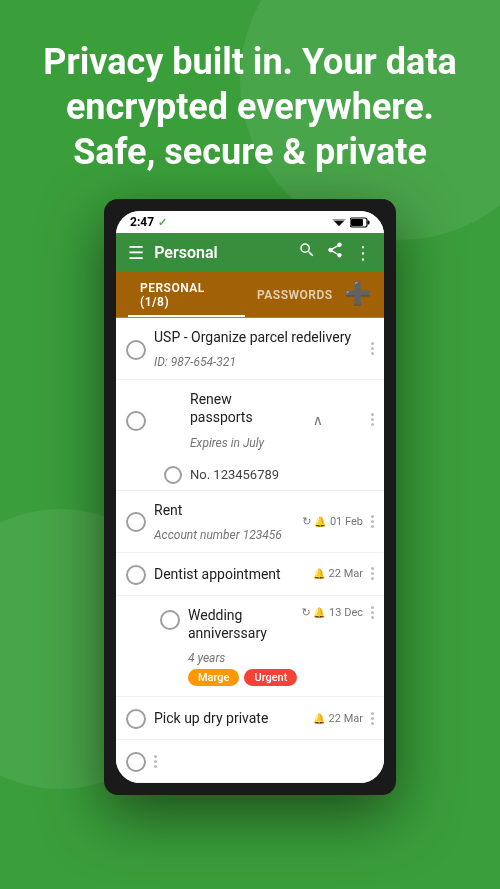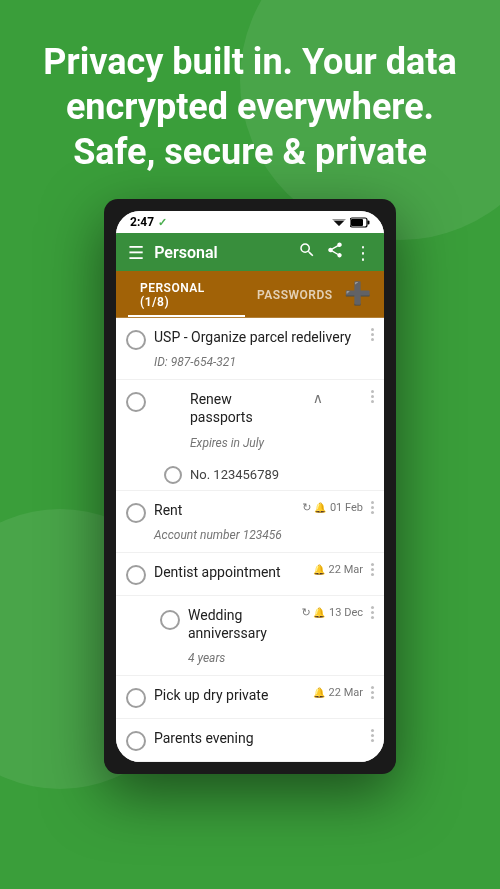--- a/index.html
+++ b/index.html
@@ -145,21 +145,21 @@
     }
 
     
     .list {
       background: white;
       overflow: hidden;
     }
 
     .list-item {
       display: flex;
-      align-items: flex-start;
+      align-items: center;
       padding: 10px 10px 10px 10px;
       border-bottom: 1px solid #f0f0f0;
       gap: 8px;
       position: relative;
     }
     .list-item-checkbox {
       width: 20px;
       height: 20px;
       border: 2px solid #9e9e9e;
       border-radius: 50%;
@@ -385,20 +385,24 @@
               <span></span>
               <span></span>
             </div>
         </div>
 
         <div class="list-item" style="align-items:flex-start;padding-left:44px;">
           <div class="list-item-checkbox" style="margin-top:4px;"></div>
           <div class="list-item-content">
             <div class="list-item-title">Wedding anniverssary</div>
             <div class="list-item-sub">4 years</div>
+            <div class="tags">
+              <span class="tag tag-merge">Marge</span>
+              <span class="tag tag-urgent">Urgent</span>
+            </div>
           </div>
           <div class="list-item-right">
             <div class="list-item-date">
               <span style="color:#757575;">↻</span>
               <span style="font-size:10px;">🔔</span>
               <span>13 Dec</span>
             </div>
           </div>
           <div class="icon-dots">
               <span></span>
@@ -420,23 +424,20 @@
           </div>
           <div class="icon-dots">
               <span></span>
               <span></span>
               <span></span>
             </div>
         </div>
 
         <div class="list-item">
           <div class="list-item-checkbox"></div>
-          <div class="list-item-content">
-            <div class="list-item-title">Parents evening</div>
-          </div>
           <div class="icon-dots">
               <span></span>
               <span></span>
               <span></span>
             </div>
         </div>
 
       </div>
     </div>
   </div>

